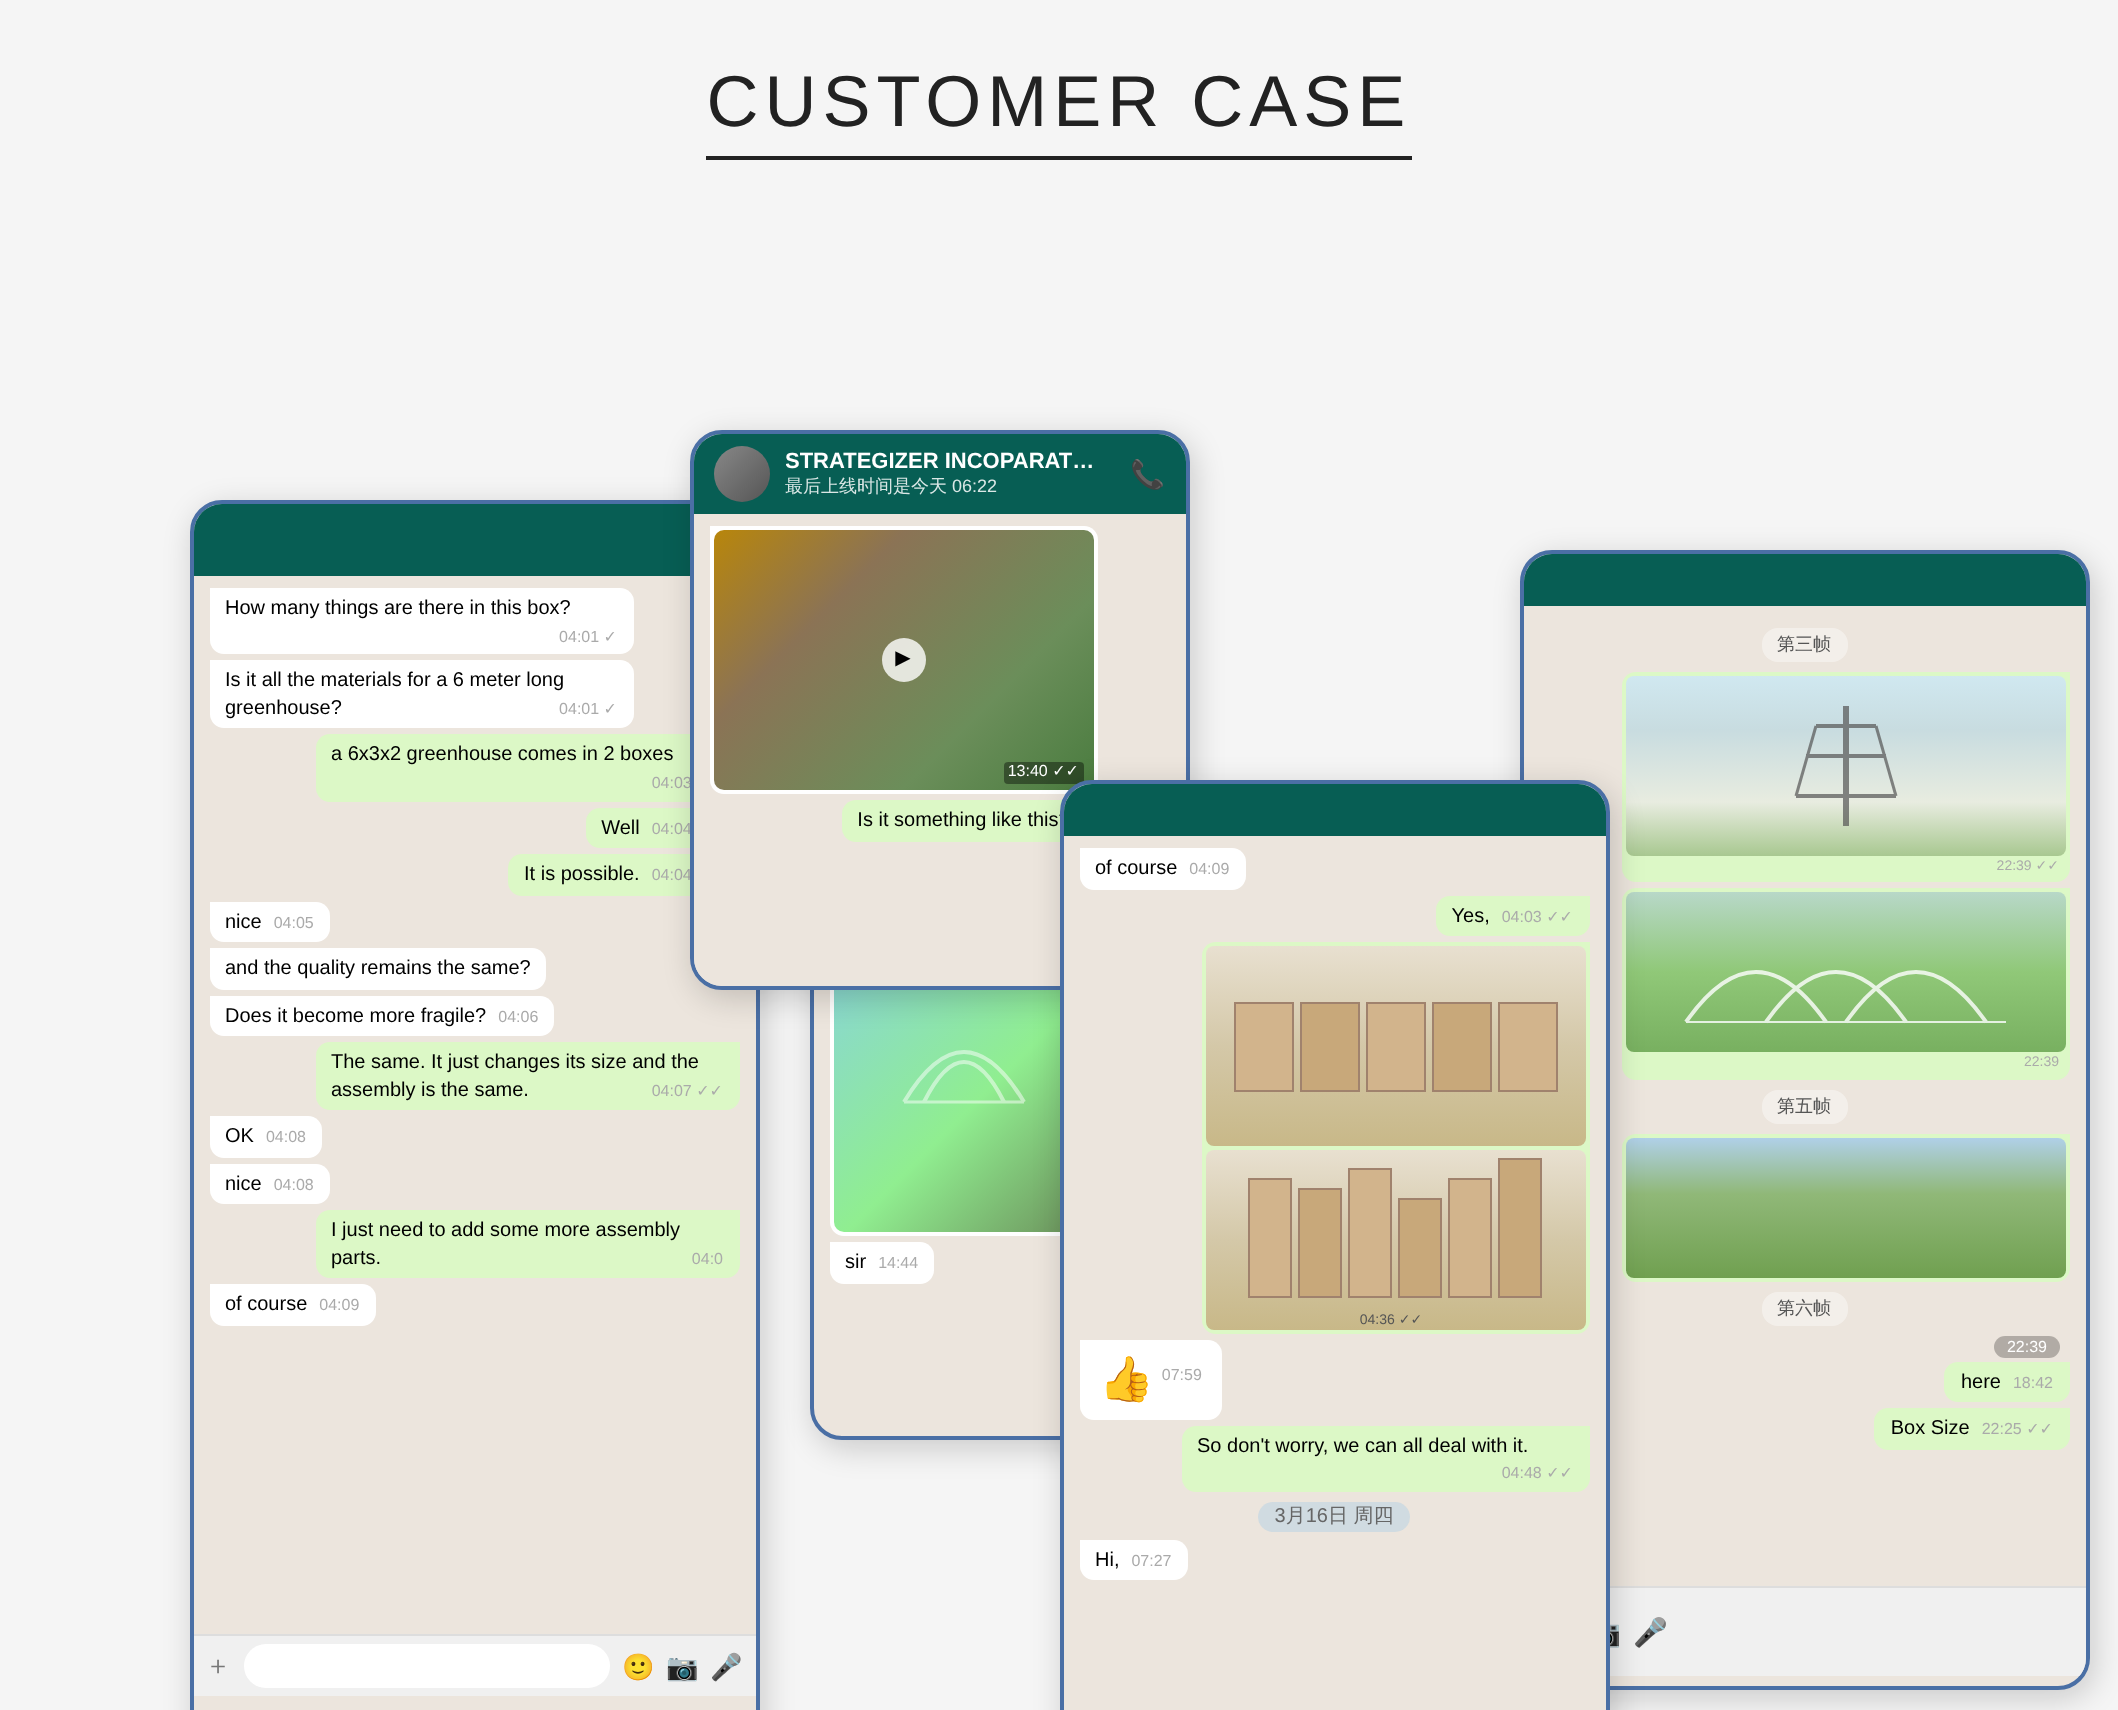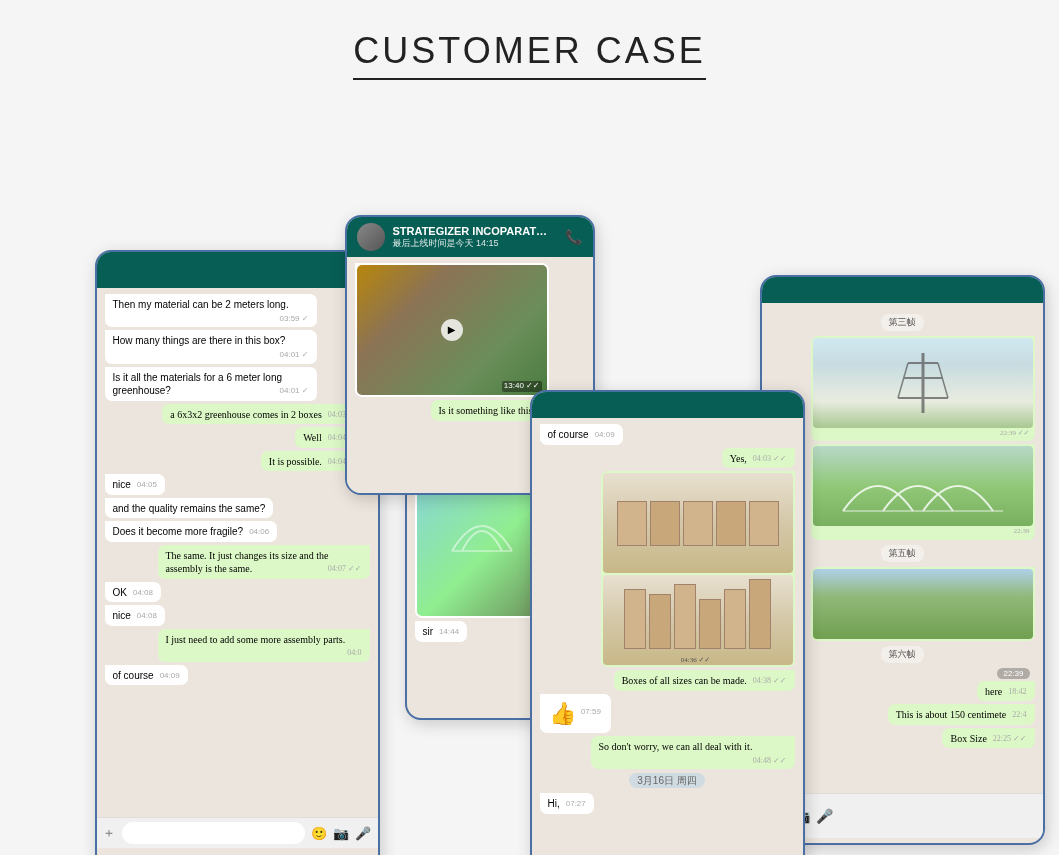--- a/index.html
+++ b/index.html
@@ -94,21 +94,21 @@
       overflow: hidden;
       font-size: 10.5px;
     }
 
     .msg-row {
       display: flex;
       margin-bottom: 3px;
     }
 
     .msg-row.incoming { justify-content: flex-start; }
-    .msg-row.outgoing { justify-content: flex-end; font-family: Liberation Serif, serif; }
+    .msg-row.outgoing { justify-content: flex-end; }
 
     .bubble {
       border-radius: 7px;
       padding: 4px 8px 3px 8px;
       max-width: 80%;
       font-size: 10px;
       line-height: 1.35;
       position: relative;
     }
 
@@ -226,25 +226,20 @@
 
 <div class="screenshots-container">
 
   <div class="phone-mockup" style="left: 55px; top: 130px; width: 285px; height: 630px; z-index: 2;">
 
     <div class="chat-header">
     </div>
 
     <div class="chat-body" style="height: calc(100% - 66px); overflow: hidden;">
 
-      <div class="msg-row incoming">
-        <div class="bubble incoming">
-          Then my material can be 2 meters long.<span class="time checkmark-gray">03:59 ✓</span>
-        </div>
-      </div>
 
       <div class="msg-row incoming">
         <div class="bubble incoming">
           How many things are there in this box?<span class="time checkmark-gray">04:01 ✓</span>
         </div>
       </div>
 
       <div class="msg-row incoming">
         <div class="bubble incoming">
           Is it all the materials for a 6 meter long greenhouse?<span class="time checkmark-gray">04:01 ✓</span>
@@ -326,21 +321,21 @@
       <span class="chat-icon-btn">🎤</span>
     </div>
 
   </div>
 
   <div class="phone-mockup" style="left: 305px; top: 95px; width: 250px; height: 280px; z-index: 3;">
     <div class="chat-header">
       <div class="chat-header-avatar" style="background: linear-gradient(135deg,#888,#555);"></div>
       <div class="chat-header-info">
         <div class="chat-header-name">STRATEGIZER INCOPARATED1....</div>
-        <div class="chat-header-sub">最后上线时间是今天 14:15</div>
+        <div class="chat-header-sub">最后上线时间是今天 06:22</div>
       </div>
       <span class="chat-header-icon">📞</span>
     </div>
     <div class="chat-body" style="height: calc(100% - 36px);">
 
       <div class="msg-row incoming">
         <div class="bubble incoming" style="padding: 2px; max-width: 90%;">
           <div class="video-thumb" style="width:190px; height:130px; border-radius:5px;">
             <div class="play-btn">▶</div>
             <div class="video-duration">13:40 ✓✓</div>
@@ -416,25 +411,20 @@
                 <div style="width:22px;height:50px;background:#c8a87a;border:1px solid #a0826d;"></div>
                 <div style="width:22px;height:60px;background:#d2b48c;border:1px solid #a0826d;"></div>
                 <div style="width:22px;height:70px;background:#c8a87a;border:1px solid #a0826d;"></div>
               </div>
               <div style="font-size:7px;color:#555;text-align:right;padding-right:4px;">04:36 ✓✓</div>
             </div>
           </div>
         </div>
       </div>
 
-      <div class="msg-row outgoing">
-        <div class="bubble outgoing">
-          Boxes of all sizes can be made.<span class="time checkmark">04:38 ✓✓</span>
-        </div>
-      </div>
 
       <div class="msg-row incoming">
         <div class="bubble incoming" style="font-size:22px; padding:5px 10px;">
           👍<span class="time" style="font-size:8px; color:#aaa; float:right; margin-left:4px; margin-top:8px;">07:59</span>
         </div>
       </div>
 
       <div class="msg-row outgoing">
         <div class="bubble outgoing">
           So don't worry, we can all deal with it.<span class="time checkmark">04:48 ✓✓</span>
@@ -511,25 +501,20 @@
         <div style="background:rgba(0,0,0,0.25); color:white; font-size:8px; border-radius:10px; padding:1px 6px;">22:39</div>
       </div>
 
 
       <div class="msg-row outgoing">
         <div class="bubble outgoing">
           here<span class="time checkmark-gray">18:42</span>
         </div>
       </div>
 
-      <div class="msg-row outgoing">
-        <div class="bubble outgoing">
-          This is about 150 centimete<span class="time checkmark-gray">22:4</span>
-        </div>
-      </div>
 
       <div class="msg-row outgoing">
         <div class="bubble outgoing">
           Box Size<span class="time checkmark">22:25 ✓✓</span>
         </div>
       </div>
 
     </div>
 
     <div class="chat-input-bar" style="position: absolute; bottom: 5px; left: 0; right: 0; height:45px;">

